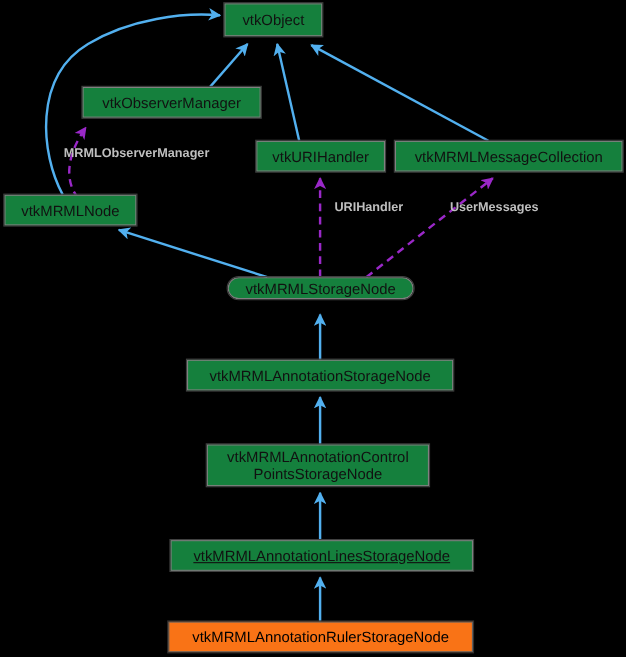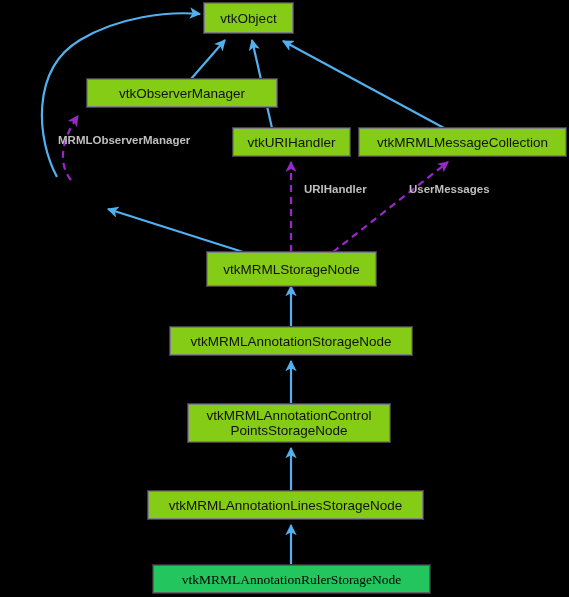--- a/index.html
+++ b/index.html
@@ -18,39 +18,38 @@
   #edges {
     position: absolute;
     left: 0;
     top: 0;
     width: 569px;
     height: 597px;
   }
   .node {
     position: absolute;
     box-sizing: border-box;
-    background: #84cc16;
+    background: #15803d;
     border: 1px solid #808080;
     outline: 1px solid #404040;
     color: #111111;
     font-size: 13.5px;
     line-height: 15px;
     display: flex;
     align-items: center;
     justify-content: center;
     text-align: center;
     white-space: pre;
     z-index: 5;
   }
   .node.highlight {
-    background: #22c55e;
+    background: #f97316;
     border: 1px solid #606060;
     outline: 1px solid #303030;
     color: #000000;
-    font-family: Liberation Serif, serif;
   }
   .edge-label {
     position: absolute;
     color: #bfbfbf;
     font-size: 11.5px;
     font-weight: bold;
     white-space: pre;
     z-index: 6;
     line-height: 14px;
   }
@@ -90,35 +89,36 @@
 
     <path d="M 291 404 L 291 361" fill="none" stroke="#52b0ef" stroke-width="2.2" marker-end="url(#arrow-inh)"></path>
 
     <path d="M 291 491 L 291 448" fill="none" stroke="#52b0ef" stroke-width="2.2" marker-end="url(#arrow-inh)"></path>
 
     <path d="M 291 565 L 291 525" fill="none" stroke="#52b0ef" stroke-width="2.2" marker-end="url(#arrow-inh)"></path>
   </svg>
 
   <div class="node" style="left:204px; top:3px; width:89px; height:30px;">vtkObject</div>
 
-  <div class="node" style="left:75px; top:79px; width:190px; height:28px;margin-left:12px;">vtkObserverManager</div>
+  <div class="node" style="left:75px; top:79px; width:162px; height:28px;">vtkObserverManager</div>
 
   <div class="node" style="left:359px; top:128px; width:207px; height:28px;">vtkMRMLMessageCollection</div>
 
   <div class="node" style="left:233px; top:128px; width:117px; height:28px;">vtkURIHandler</div>
 
+  <div class="node" style="left:4px; top:177px; width:120px; height:28px;">vtkMRMLNode</div>
 
-  <div class="node" style="left:207px; top:252px; width:169px; height:34px;">vtkMRMLStorageNode</div>
+  <div class="node" style="left:207px; top:252px; width:169px; height:20px;border-radius:10px;">vtkMRMLStorageNode</div>
 
   <div class="node" style="left:170px; top:327px; width:242px; height:28px;">vtkMRMLAnnotationStorageNode</div>
 
   <div class="node" style="left:188px; top:404px; width:202px; height:38px;">vtkMRMLAnnotationControl
 PointsStorageNode</div>
 
-  <div class="node" style="left:148px; top:491px; width:275px; height:28px;">vtkMRMLAnnotationLinesStorageNode</div>
+  <div class="node" style="left:155px; top:491px; width:275px; height:28px;text-decoration:underline;">vtkMRMLAnnotationLinesStorageNode</div>
 
   <div class="node highlight" style="left:153px; top:565px; width:277px; height:28px;">vtkMRMLAnnotationRulerStorageNode</div>
 
   <div class="edge-label" style="left:58px; top:133px;">MRMLObserverManager</div>
 
   <div class="edge-label" style="left:304px; top:182px;">URIHandler</div>
 
   <div class="edge-label" style="left:409px; top:182px;text-align:right;">UserMessages</div>
 
 </div>

